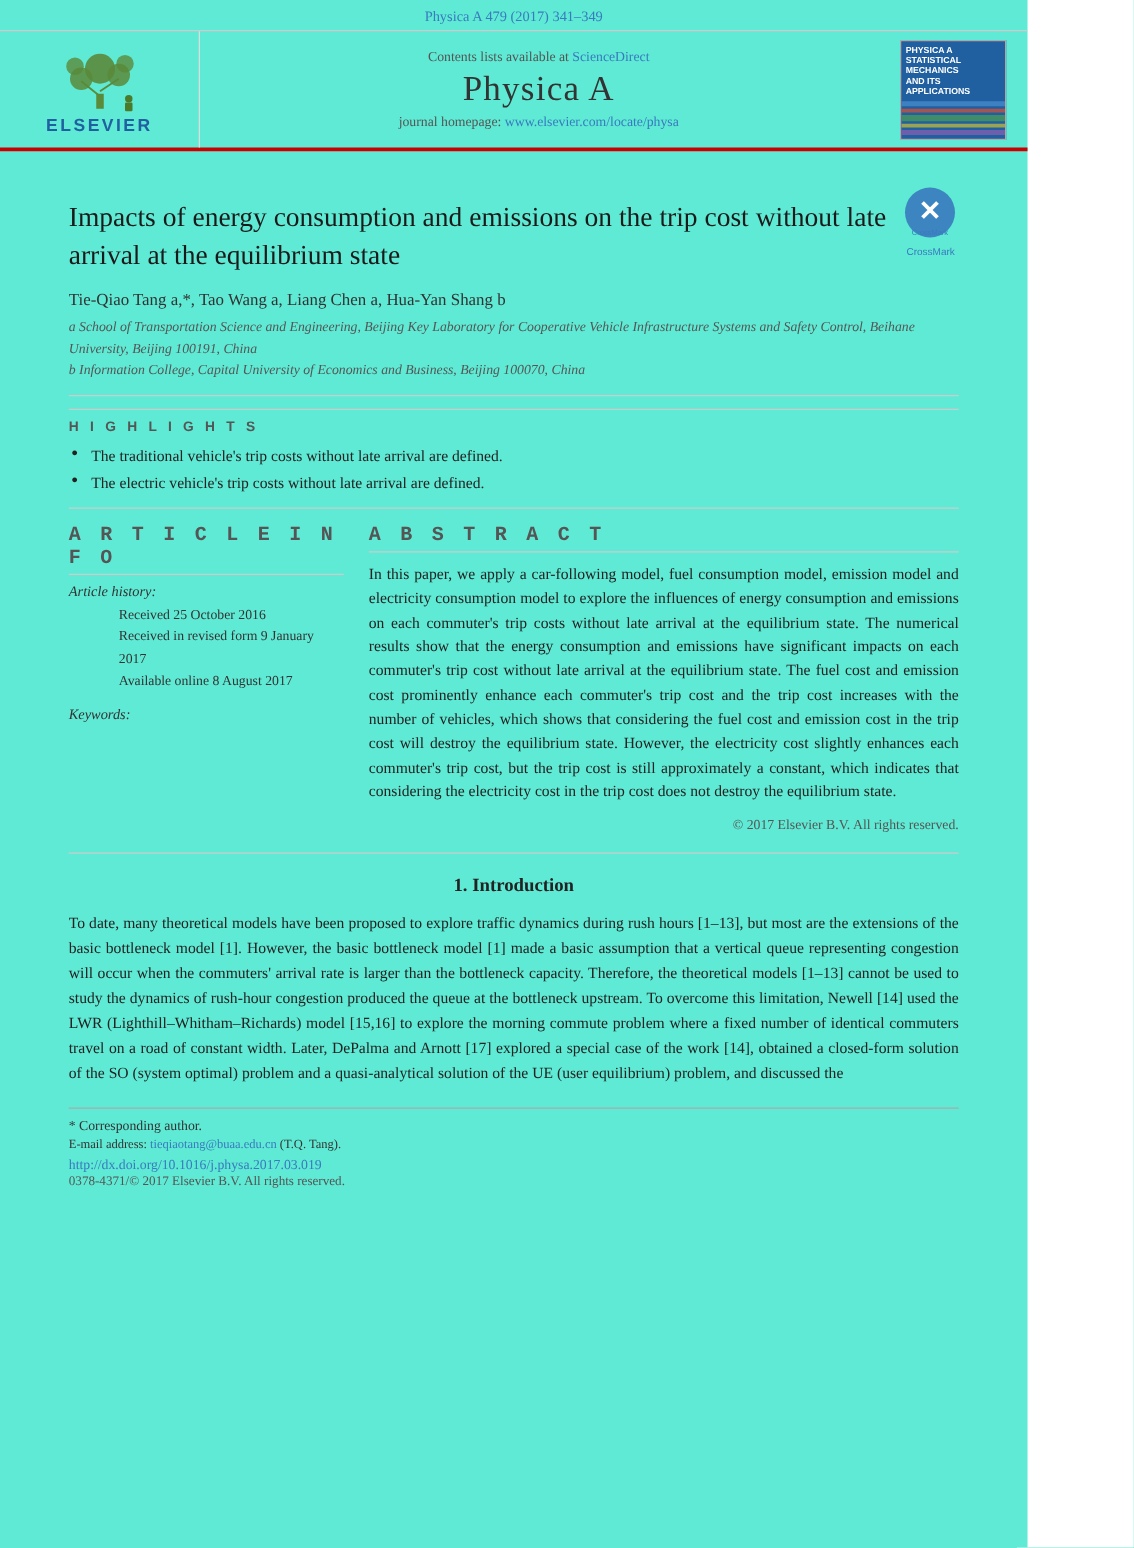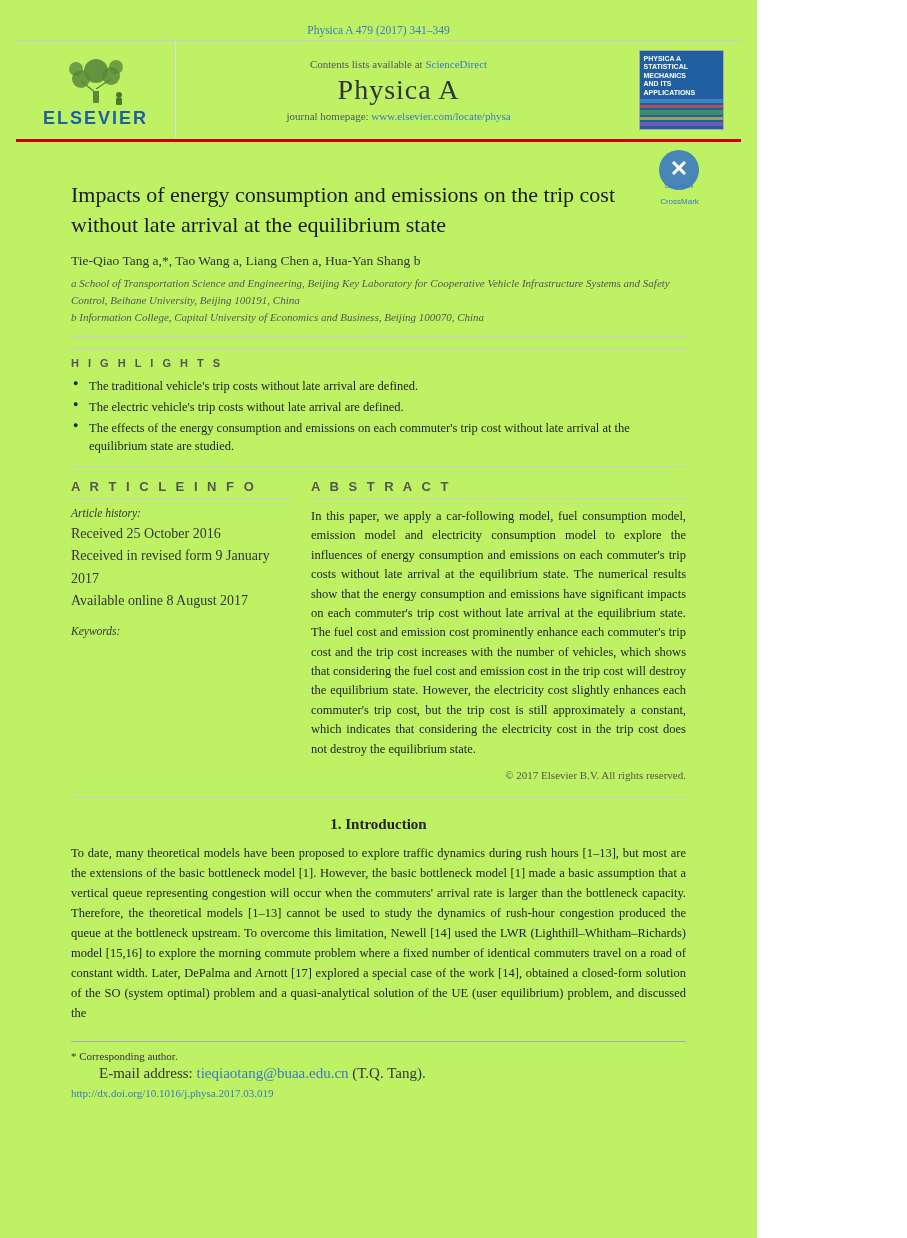--- a/index.html
+++ b/index.html
@@ -7,24 +7,24 @@
       background: #fff;
       font-family: 'Times New Roman', Times, serif;
       font-size: 13px;
       color: #222;
       width: 907px;
       min-height: 1238px;
       padding: 0;
     }
 
     .page {
-      width: 757px;
+      width: 822px;
       min-height: 1238px;
-      background: #bef264;
-      padding: 16px;
+      background: #5eead4;
+      padding: 0;
       position: relative;
     }
 
     
     .top-citation {
       text-align: center;
       padding: 8px 0 4px 0;
       font-size: 11.5px;
       color: #3a7abf;
       border-bottom: 1px solid #ccc;
@@ -52,21 +52,21 @@
       flex-direction: column;
       align-items: center;
     }
 
     .elsevier-tree {
       width: 70px;
       height: 55px;
     }
 
     .elsevier-text {
-      font-size: 18px;
+      font-size: 14px;
       font-weight: bold;
       color: #2060a0;
       letter-spacing: 2px;
       margin-top: 2px;
       font-family: Arial, sans-serif;
     }
 
     .journal-header-center {
       flex: 1;
       display: flex;
@@ -214,46 +214,47 @@
     .col-left {
       width: 220px;
       flex-shrink: 0;
     }
 
     .col-right {
       flex: 1;
     }
 
     .section-label {
-      font-size: 13px;
+      font-size: 16px;
       letter-spacing: 3px;
       color: #555;
-      font-family: Liberation Sans, sans-serif;
+      font-family: Liberation Mono, monospace;
       font-weight: bold;
       text-transform: uppercase;
       margin-bottom: 8px;
       border-bottom: 1px solid #ccc;
       padding-bottom: 4px;
     }
 
     .article-info-block {
       margin-bottom: 12px;
     }
 
     .info-label {
       font-style: italic;
       font-size: 11.5px;
       color: #333;
       margin-bottom: 4px;
     }
 
     .info-dates {
-      font-size: 14px;
+      font-size: 11px;
       color: #333;
       line-height: 1.6;
+      margin-left: 40px;
     }
 
     .keywords-label {
       font-style: italic;
       font-size: 11.5px;
       color: #333;
       margin-bottom: 4px;
       margin-top: 8px;
     }
 
@@ -306,23 +307,22 @@
       border-top: 1px solid #aaa;
     }
 
     .footer-footnote {
       font-size: 11px;
       color: #333;
       margin-bottom: 3px;
     }
 
     .footer-email {
-      font-size: 15px;
-      color: #333;
-      margin-left: 28px;
+      font-size: 10px;
+      color: #333;
     }
 
     .footer-doi {
       font-size: 11px;
       color: #3a7abf;
       margin-top: 5px;
     }
 
     .footer-issn {
       font-size: 10.5px;
@@ -418,23 +418,20 @@
 
     <div class="highlights-section">
       <div class="highlights-title">H I G H L I G H T S</div>
       <ul class="highlights-list">
         <li>
           <span>The traditional vehicle's trip costs without late arrival are defined.</span>
         </li>
         <li>
           <span>The electric vehicle's trip costs without late arrival are defined.</span>
         </li>
-        <li>
-          <span>The effects of the energy consumption and emissions on each commuter's trip cost without late arrival at the equilibrium state are studied.</span>
-        </li>
       </ul>
     </div>
 
     <div class="two-col">
 
       <div class="col-left">
         <div class="section-label">A R T I C L E   I N F O</div>
 
         <div class="article-info-block">
           <div class="info-label">Article history:</div>
@@ -470,16 +467,17 @@
     <div class="page-footer">
       <div class="footer-footnote">
         <span>* </span><span>Corresponding author.</span>
       </div>
       <div class="footer-email">
         <span>E-mail address:</span>
         <span style="color:#3a7abf;cursor:pointer;">tieqiaotang@buaa.edu.cn</span>
         <span>(T.Q. Tang).</span>
       </div>
       <div class="footer-doi" style="cursor:pointer;">http://dx.doi.org/10.1016/j.physa.2017.03.019</div>
+      <div class="footer-issn">0378-4371/© 2017 Elsevier B.V. All rights reserved.</div>
     </div>
 
   </div>
 </div>
 
 </body></html>

